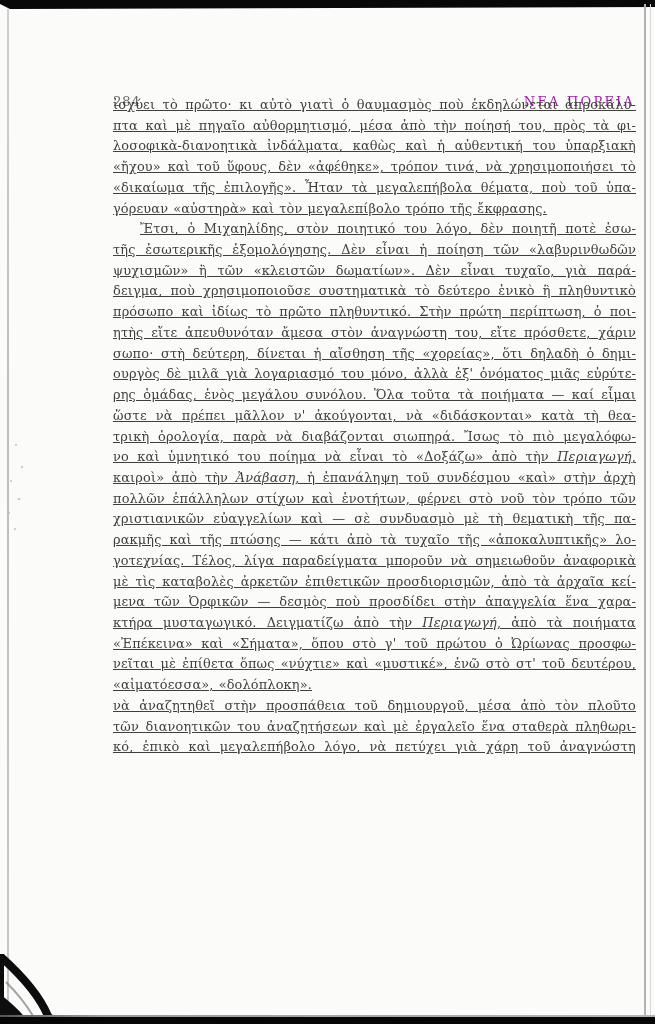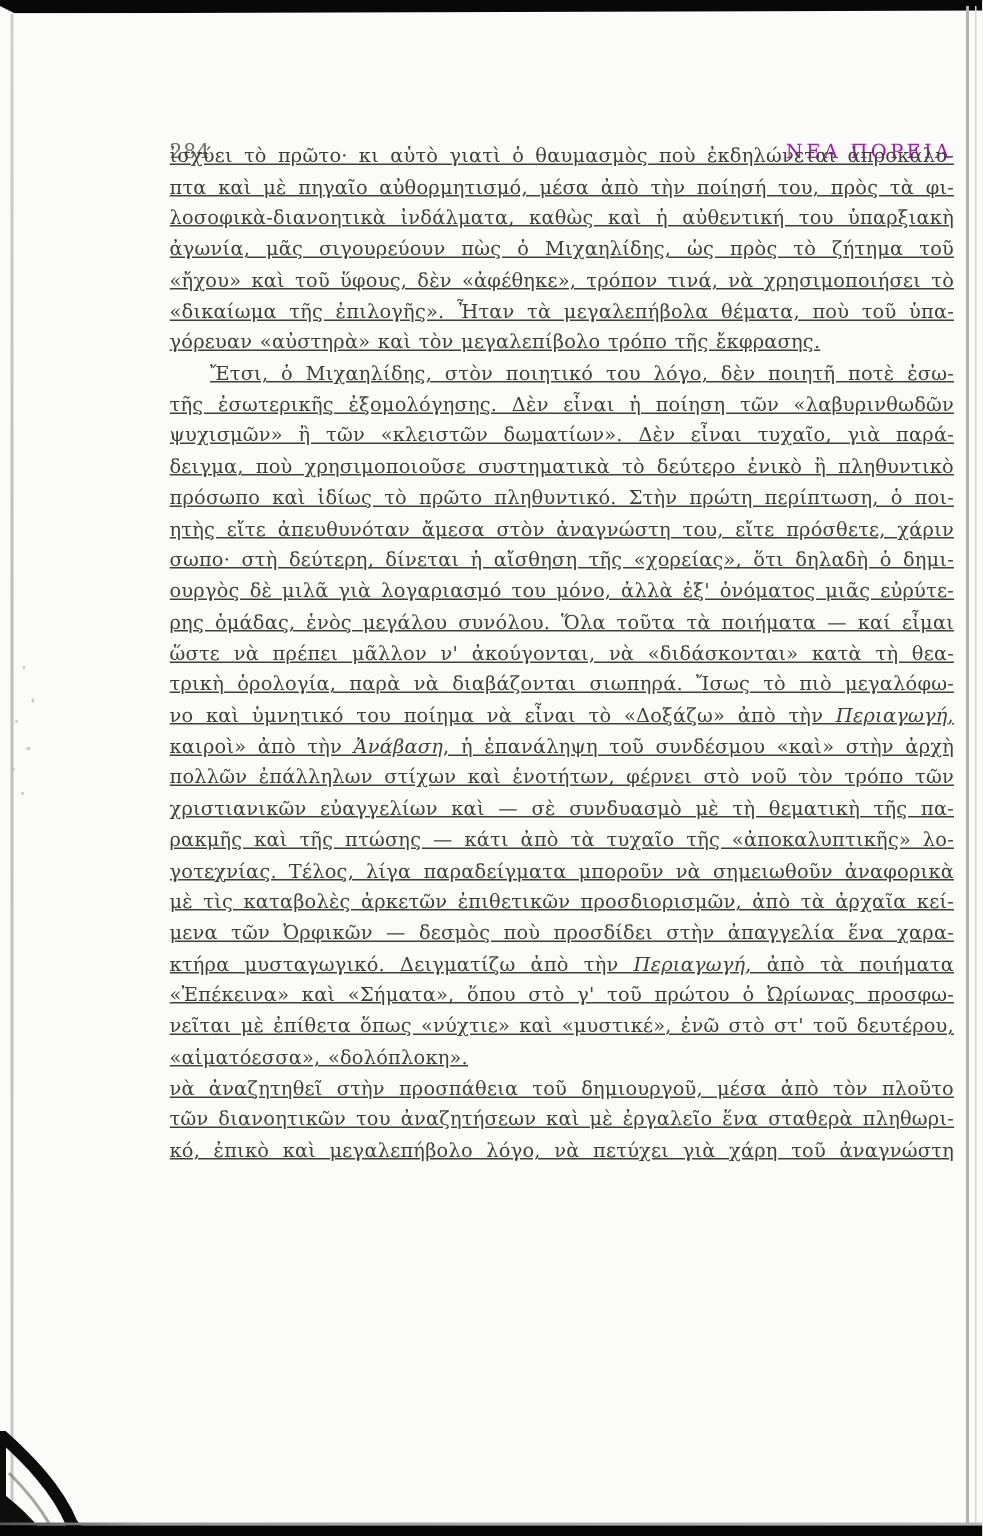--- a/index.html
+++ b/index.html
@@ -60,21 +60,20 @@
 
   <div class="header">
     <span class="pageno">284</span>
     <span class="journal">ΝΕΑ ΠΟΡΕΙΑ</span>
   </div>
 
   <div class="textblock">
       <div class="line just">ἰσχύει τὸ πρῶτο· κι αὐτὸ γιατὶ ὁ θαυμασμὸς ποὺ ἐκδηλώνεται ἀπροκάλυ-</div>
       <div class="line just">πτα καὶ μὲ πηγαῖο αὐθορμητισμό, μέσα ἀπὸ τὴν ποίησή του, πρὸς τὰ φι-</div>
       <div class="line just">λοσοφικὰ-διανοητικὰ ἰνδάλματα, καθὼς καὶ ἡ αὐθεντική του ὑπαρξιακὴ</div>
-      <div class="line just">ἀγωνία, μᾶς σιγουρεύουν πὼς ὁ Μιχαηλίδης, ὡς πρὸς τὸ ζήτημα τοῦ</div>
       <div class="line just">«ἤχου» καὶ τοῦ ὕφους, δὲν «ἀφέθηκε», τρόπον τινά, νὰ χρησιμοποιήσει τὸ</div>
       <div class="line just">«δικαίωμα τῆς ἐπιλογῆς». Ἦταν τὰ μεγαλεπήβολα θέματα, ποὺ τοῦ ὑπα-</div>
       <div class="line just paraend">γόρευαν «αὐστηρὰ» καὶ τὸν μεγαλεπίβολο τρόπο τῆς ἔκφρασης.</div>
       <div class="line just indent">Ἔτσι, ὁ Μιχαηλίδης, στὸν ποιητικό του λόγο, δὲν ποιητῆ ποτὲ ἐσω-</div>
       <div class="line just">τῆς ἐσωτερικῆς ἐξομολόγησης. Δὲν εἶναι ἡ ποίηση τῶν «λαβυρινθωδῶν</div>
       <div class="line just">ψυχισμῶν» ἢ τῶν «κλειστῶν δωματίων». Δὲν εἶναι τυχαῖο, γιὰ παρά-</div>
       <div class="line just">δειγμα, ποὺ χρησιμοποιοῦσε συστηματικὰ τὸ δεύτερο ἑνικὸ ἢ πληθυντικὸ</div>
       <div class="line just">πρόσωπο καὶ ἰδίως τὸ πρῶτο πληθυντικό. Στὴν πρώτη περίπτωση, ὁ ποι-</div>
       <div class="line just">ητὴς εἴτε ἀπευθυνόταν ἄμεσα στὸν ἀναγνώστη του, εἴτε πρόσθετε, χάριν</div>
       <div class="line just">σωπο· στὴ δεύτερη, δίνεται ἡ αἴσθηση τῆς «χορείας», ὅτι δηλαδὴ ὁ δημι-</div>

